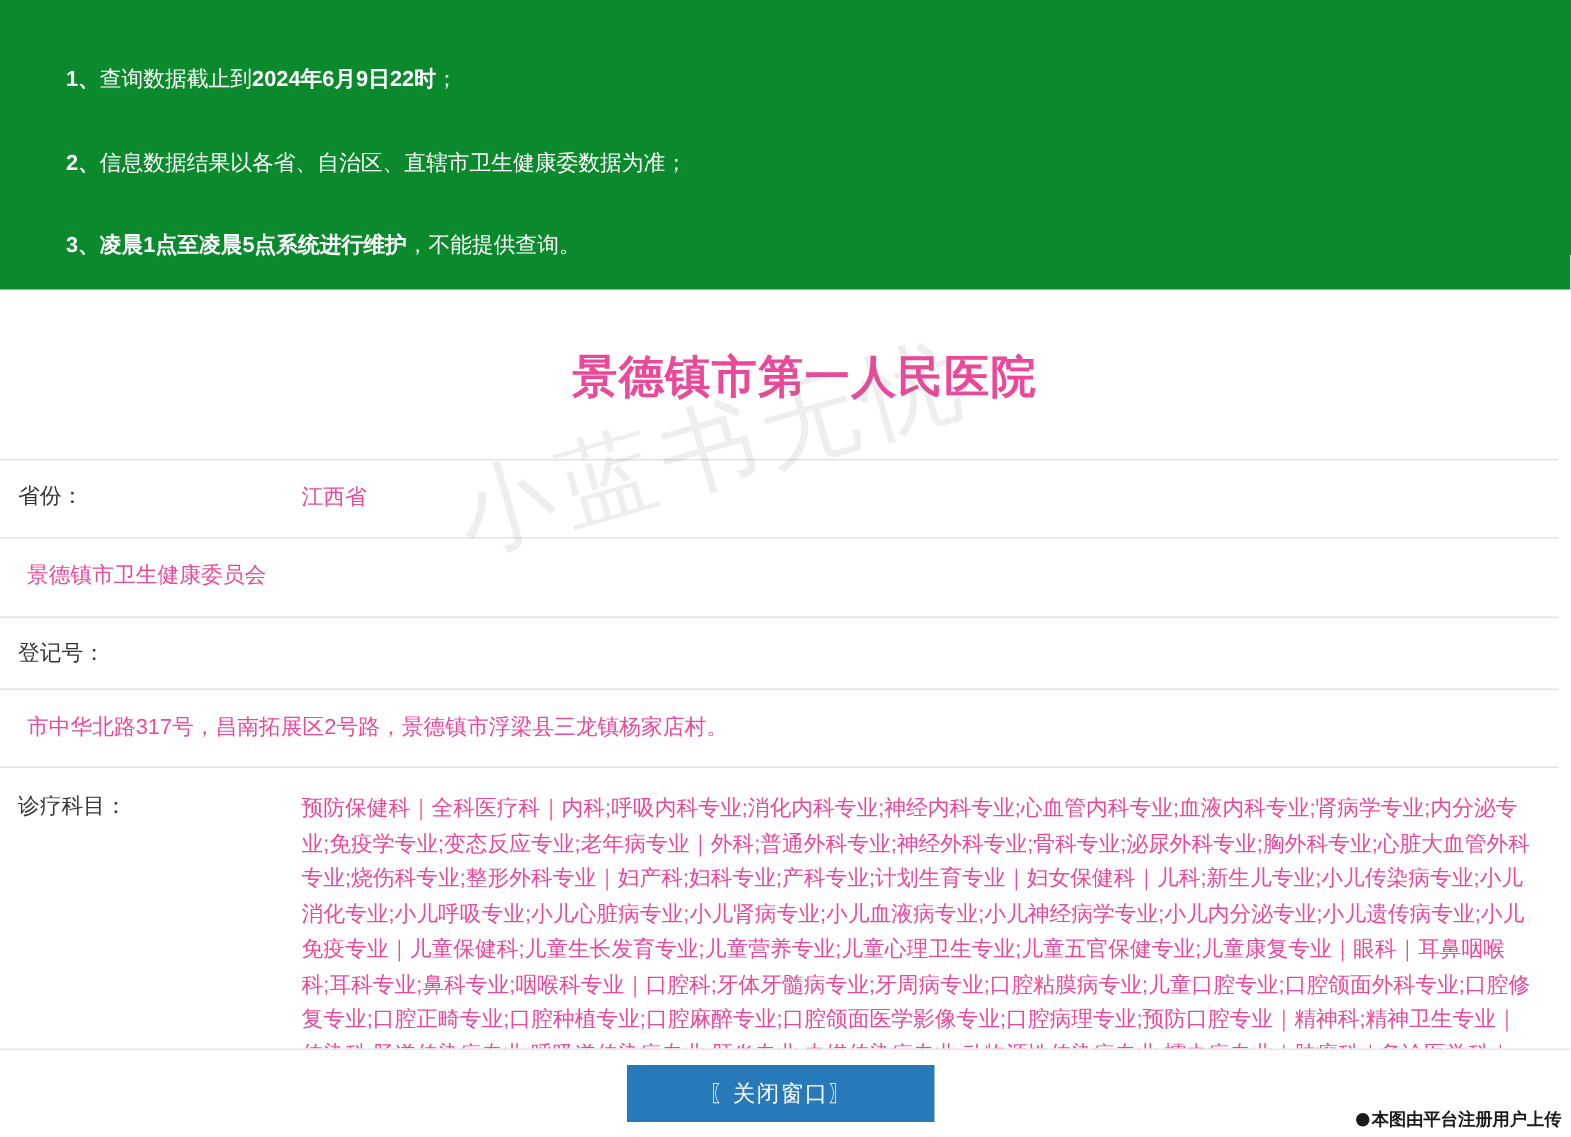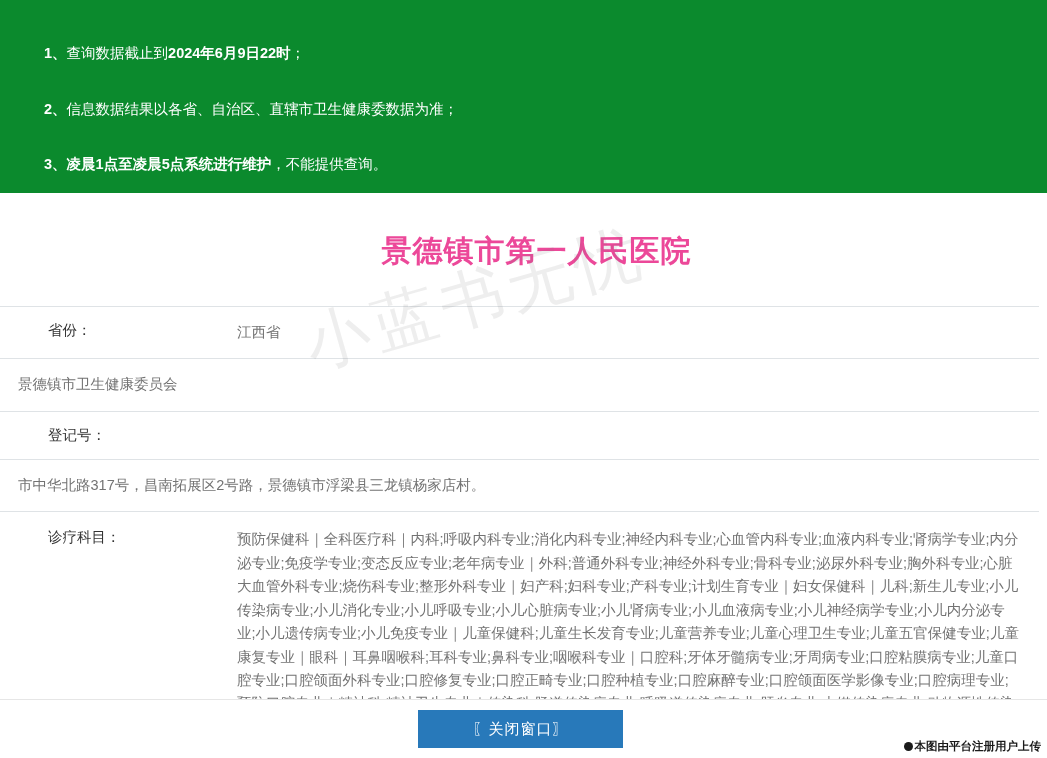--- a/index.html
+++ b/index.html
@@ -55,28 +55,27 @@
   .row.last {
     border-bottom: 1px solid #dfe3e6;
   }
   .cell-label {
     width: 183px;
     min-width: 183px;
     box-sizing: border-box;
     padding: 14px 0 14px 12px;
     font-size: 14.5px;
     color: #333;
-    margin-left: 36px;
   }
   .cell-value {
     flex: 1;
     box-sizing: border-box;
     padding: 14px 18px 14px 18px;
     font-size: 14.5px;
-    color: #737373;
+    color: #ec4899;
     line-height: 1.62;
     word-break: break-all;
   }
   .row.tall .cell-label,
   .row.tall .cell-value {
     padding-top: 16px;
   }
   .depts {
     max-height: 352px;
     overflow: hidden;

